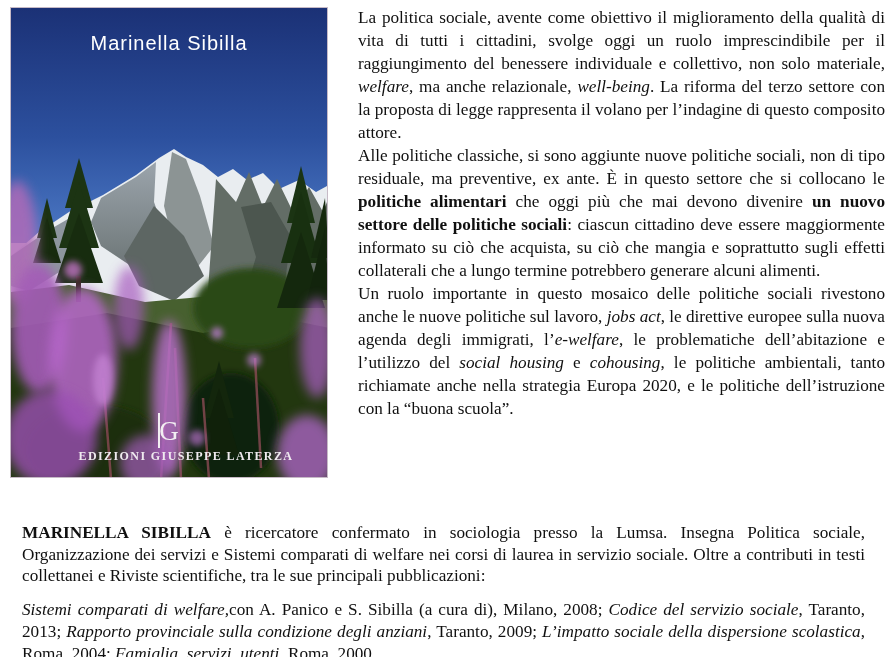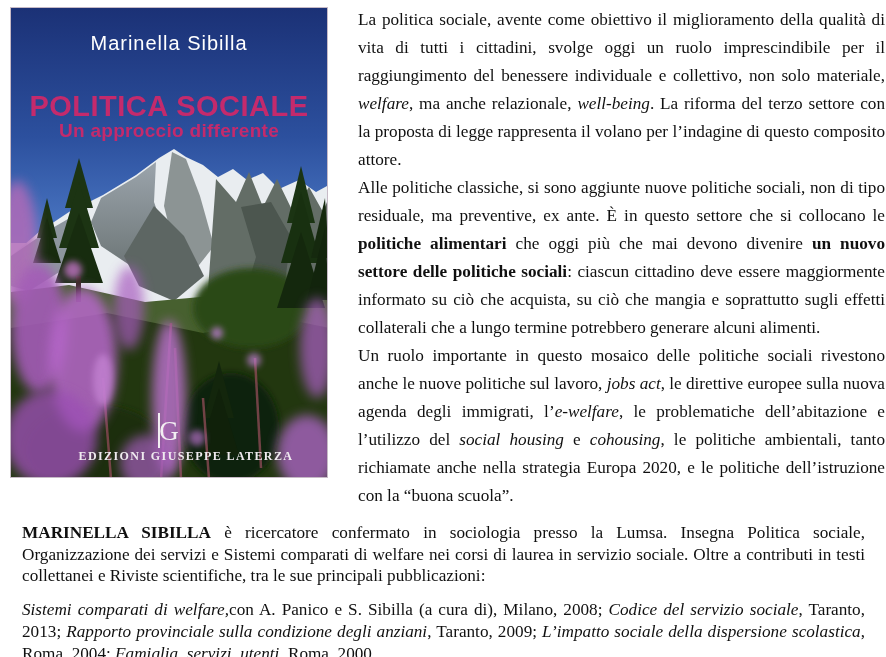--- a/index.html
+++ b/index.html
@@ -34,21 +34,21 @@
     background:#f2eef2;
   }
   .pubname {
     margin-top:3px; font-family:"Liberation Serif", serif;
     font-size:12px; font-weight:bold; letter-spacing:1.4px; color:#efeaef;margin-left:34px;
   }
 
   
   .desc {
     position:absolute; left:358px; top:6px; width:527px;
-    font-size:17.2px; line-height:28px; text-align:justify;
+    font-size:17.2px; line-height:23px; text-align:justify;
     hyphens:auto; -webkit-hyphens:auto;
   }
   .desc p { margin:0; }
 
   
   .bio {
     position:absolute; left:10px; top:510px; width:867px;
     font-size:17.2px; line-height:21.7px; text-align:justify;
     hyphens:auto; -webkit-hyphens:auto;
   }
@@ -141,22 +141,20 @@
         <ellipse cx="296" cy="445" rx="30" ry="38" fill="#a963c2" filter="url(#b6)" opacity="0.8"></ellipse>
         <circle cx="206" cy="325" r="6" fill="#c07fd4" filter="url(#b3)" opacity="0.8"></circle>
         <circle cx="243" cy="352" r="7" fill="#c07fd4" filter="url(#b3)" opacity="0.7"></circle>
         <circle cx="186" cy="430" r="8" fill="#b56fc8" filter="url(#b3)" opacity="0.7"></circle>
         <circle cx="62" cy="262" r="9" fill="#c173c4" filter="url(#b3)" opacity="0.8"></circle>
         <ellipse cx="92" cy="372" rx="10" ry="26" fill="#c786d6" filter="url(#b3)" opacity="0.7"></ellipse>
       </g>
     </svg>
 
     <div class="cover-text author">Marinella Sibilla</div>
-    <div class="cover-text title">POLITICA SOCIALE</div>
-    <div class="cover-text subtitle">Un approccio differente</div>
 
     <div class="pub-block">
       <div class="logo">G</div>
       <div class="pubname">EDIZIONI GIUSEPPE LATERZA</div>
     </div>
   </div>
 
   <div class="desc" lang="it">
     <p><span>La politica sociale, avente come obiettivo il miglioramento della qualità di vita di tutti i cittadini, svolge oggi un ruolo imprescindibile per il raggiungimento del benessere individuale e collettivo, non solo materiale, </span><span class="it">welfare</span><span>, ma anche relazionale, </span><span class="it">well-being</span><span>. La riforma del terzo settore con la proposta di legge rappresenta il volano per l’indagine di questo composito attore.</span></p>
     <p><span>Alle politiche classiche, si sono aggiunte nuove politiche sociali, non di tipo residuale, ma preventive, ex ante. È in questo settore che si collocano le </span><span class="bd">politiche alimentari</span><span> che oggi più che mai devono divenire </span><span class="bd">un nuovo settore delle politiche sociali</span><span>: ciascun cittadino deve essere maggiormente informato su ciò che acquista, su ciò che mangia e soprattutto sugli effetti collaterali che a lungo termine potrebbero generare alcuni alimenti.</span></p>

